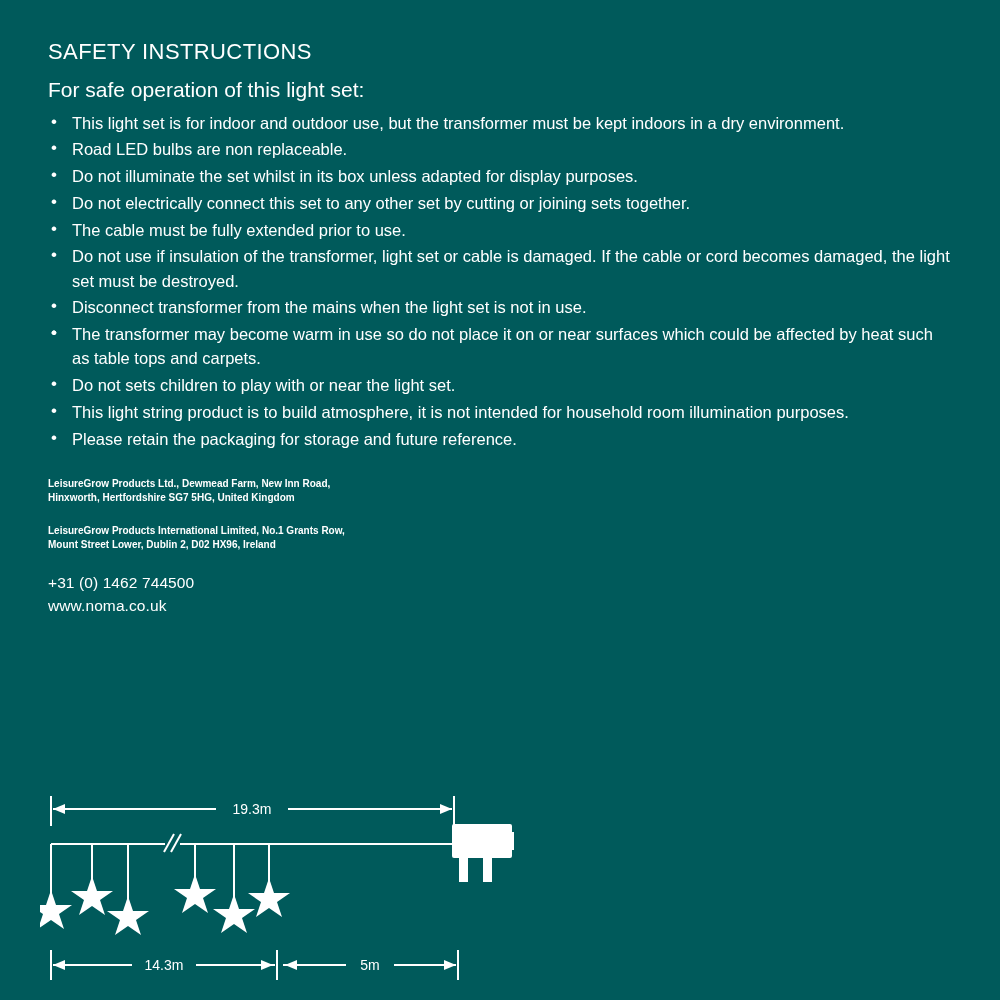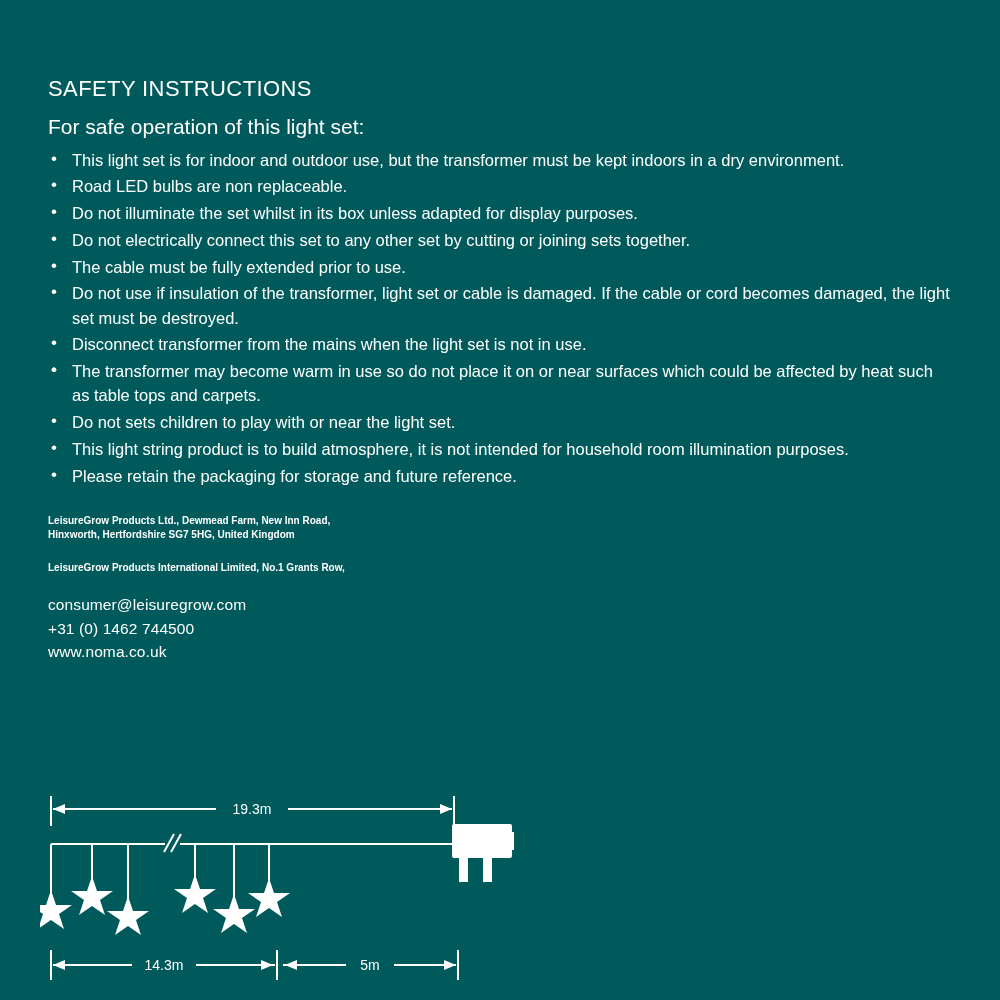--- a/index.html
+++ b/index.html
@@ -19,21 +19,20 @@
     background: #005a5b;
     color: #ffffff;
     overflow: hidden;
     box-sizing: border-box;
   }
   #content {
     position: absolute;
     left: 48px;
     top: 40px;
     right: 50px;
-    margin-top: 37px;
   }
   .section-title {
     font-size: 22px;
     letter-spacing: 0.4px;
     font-weight: 400;
     margin: 0 0 12px 0;
     line-height: 1.1;
   }
   .intro {
     font-size: 21px;
@@ -120,24 +119,24 @@
       <li><span class="bullet">•</span><span>Please retain the packaging for storage and future reference.</span></li>
     </ul>
 
     <div class="addr-block">
       <div>LeisureGrow Products Ltd., Dewmead Farm, New Inn Road,</div>
       <div>Hinxworth, Hertfordshire SG7 5HG, United Kingdom</div>
     </div>
 
     <div class="addr-block second">
       <div>LeisureGrow Products International Limited, No.1 Grants Row,</div>
+      <div>Mount Street Lower, Dublin 2, D02 HX96, Ireland</div>
     </div>
 
     <div class="contact-block">
-      <div>consumer@leisuregrow.com</div>
       <div>+31 (0) 1462 744500</div>
       <div>www.noma.co.uk</div>
     </div>
 
   </div>
 
   <div id="diagram">
     <svg width="540" height="220" viewBox="0 0 540 220" xmlns="http://www.w3.org/2000/svg">
       <g stroke="#ffffff" fill="none" stroke-width="2">
 

